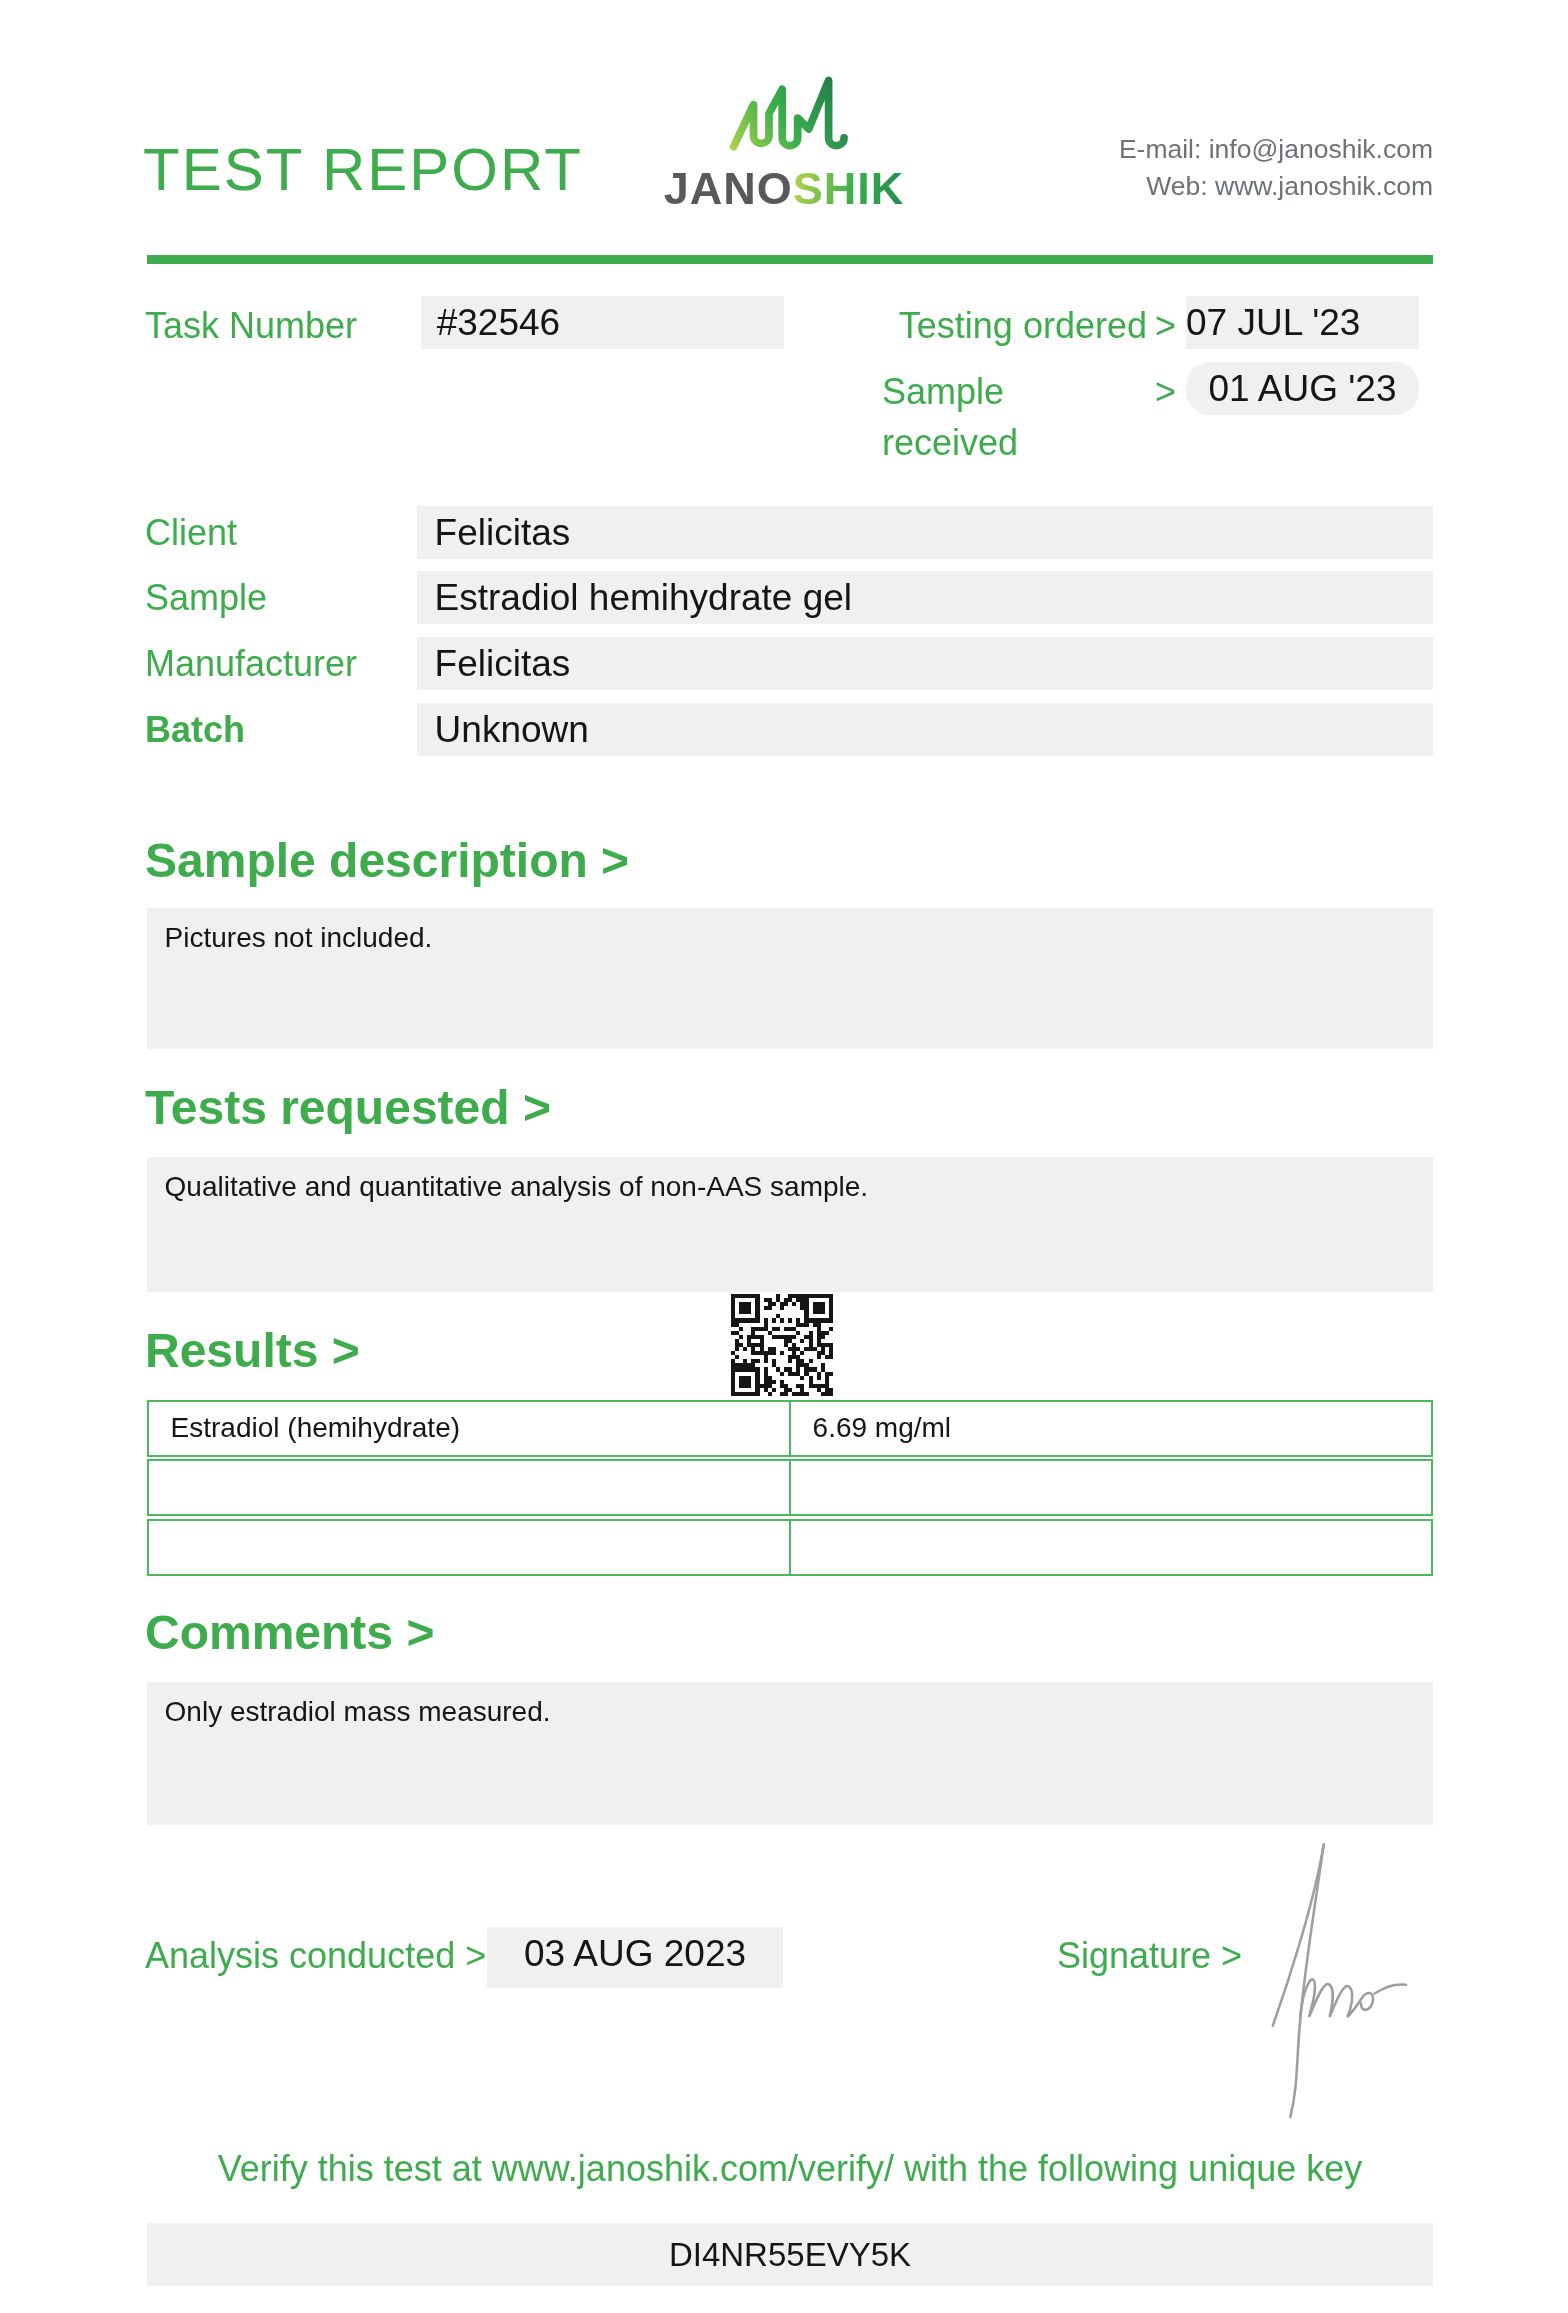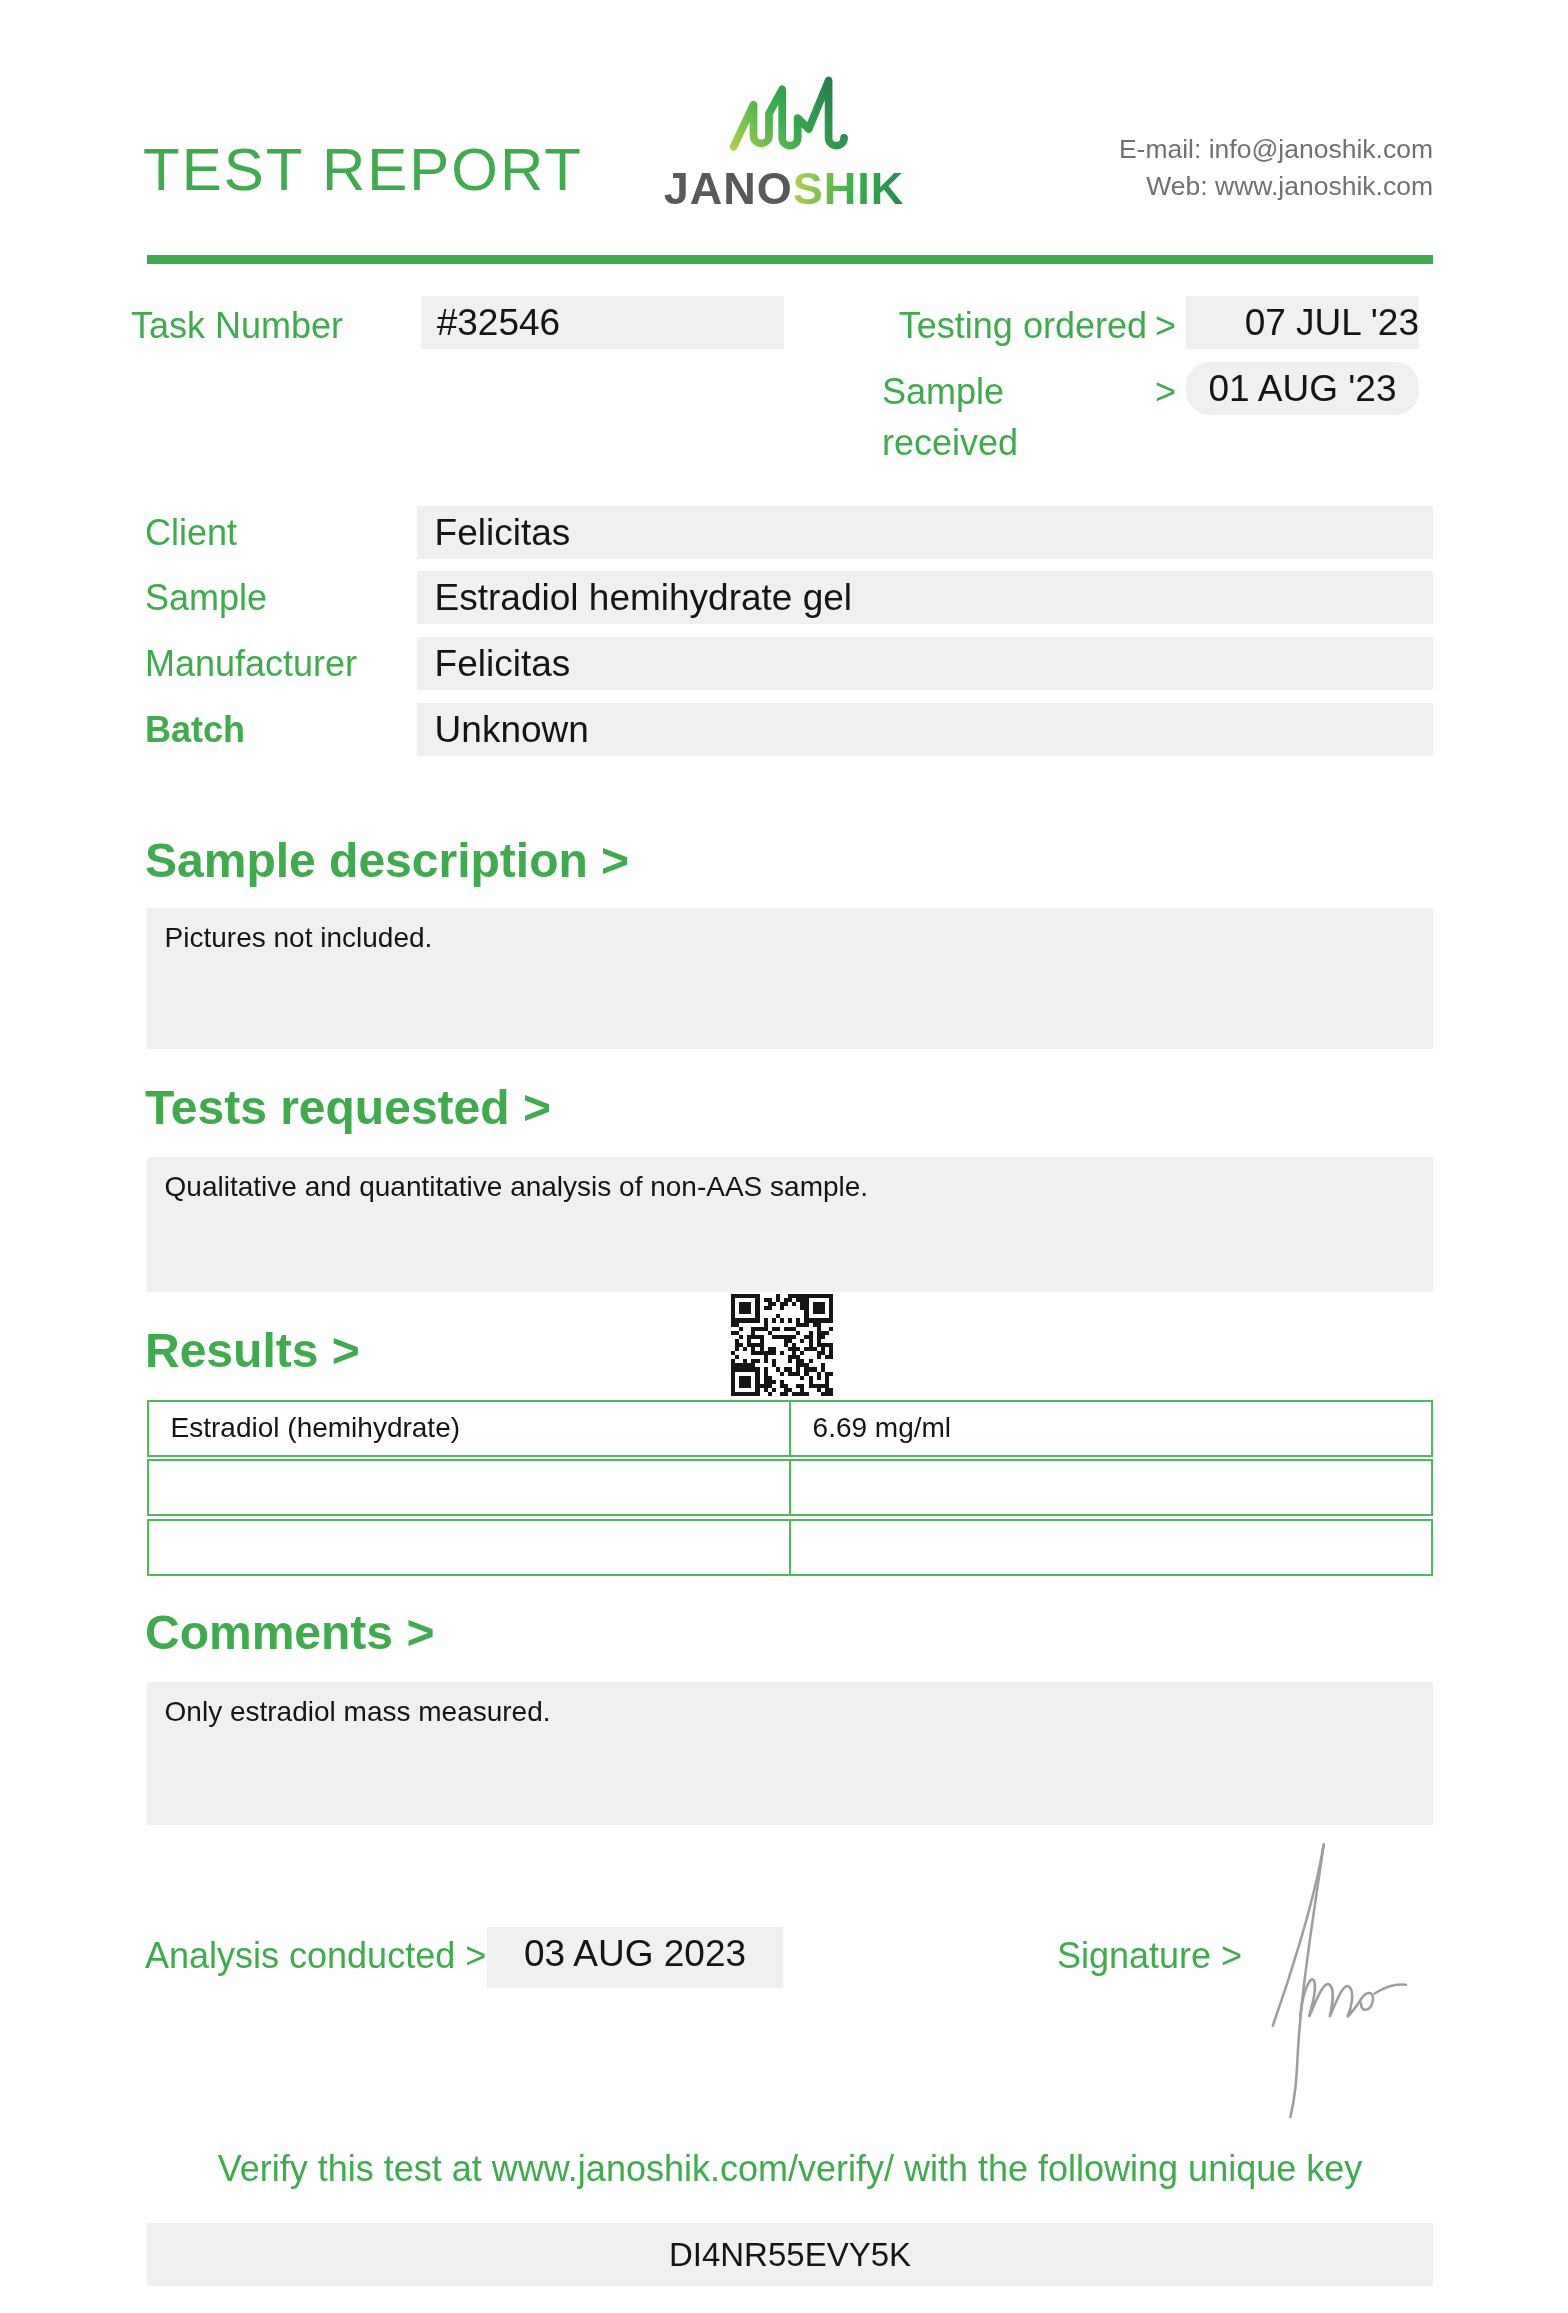--- a/index.html
+++ b/index.html
@@ -24,25 +24,25 @@
   }
   .contact{
     right:135px;top:131px;text-align:right;font-size:26.5px;line-height:37px;color:#6d7277;
   }
   .hr{left:147px;top:255px;width:1286px;height:8.8px;background:#3eac4d;}
 
   .lbl{font-size:36px;color:#3eac4d;font-weight:500;}
   .gbox{background:#f0f0f0;}
   .val{font-size:37px;color:#151515;font-weight:400;}
 
-  .task-label{left:131px;top:300px;line-height:51px;}
+  .task-label{left:145px;top:300px;line-height:51px;}
   .task-box{left:421px;top:296px;width:363px;height:53px;line-height:53px;padding-left:15.7px;box-sizing:border-box;}
   .ord-row{left:882px;top:300px;width:294px;line-height:51px;display:flex;justify-content:flex-end;gap:8px;}
   .rec-row{left:882px;top:366px;width:294px;line-height:51px;display:flex;justify-content:flex-end;gap:13.7px;}
-  .date-box1{left:1186px;top:296px;width:233px;height:53px;line-height:53px;text-align:right;}
+  .date-box1{left:1186px;top:296px;width:233px;height:53px;line-height:53px;text-align:left;}
   .date-box2{left:1186px;top:362px;width:233px;height:53px;line-height:53px;text-align:center;border-radius:24px;}
 
   .detail-label{left:145px;line-height:53px;}
   .detail-box{left:417px;width:1016px;height:53px;line-height:53px;padding-left:17.6px;box-sizing:border-box;}
 
   .sec-head{left:145px;font-size:48px;font-weight:700;color:#3eac4d;line-height:43px;}
   .sec-box{left:147px;width:1286px;box-sizing:border-box;padding:13.7px 17.6px;font-size:28px;color:#151515;}
 
   .qr{left:731px;top:1294px;width:102px;height:102px;}
 

